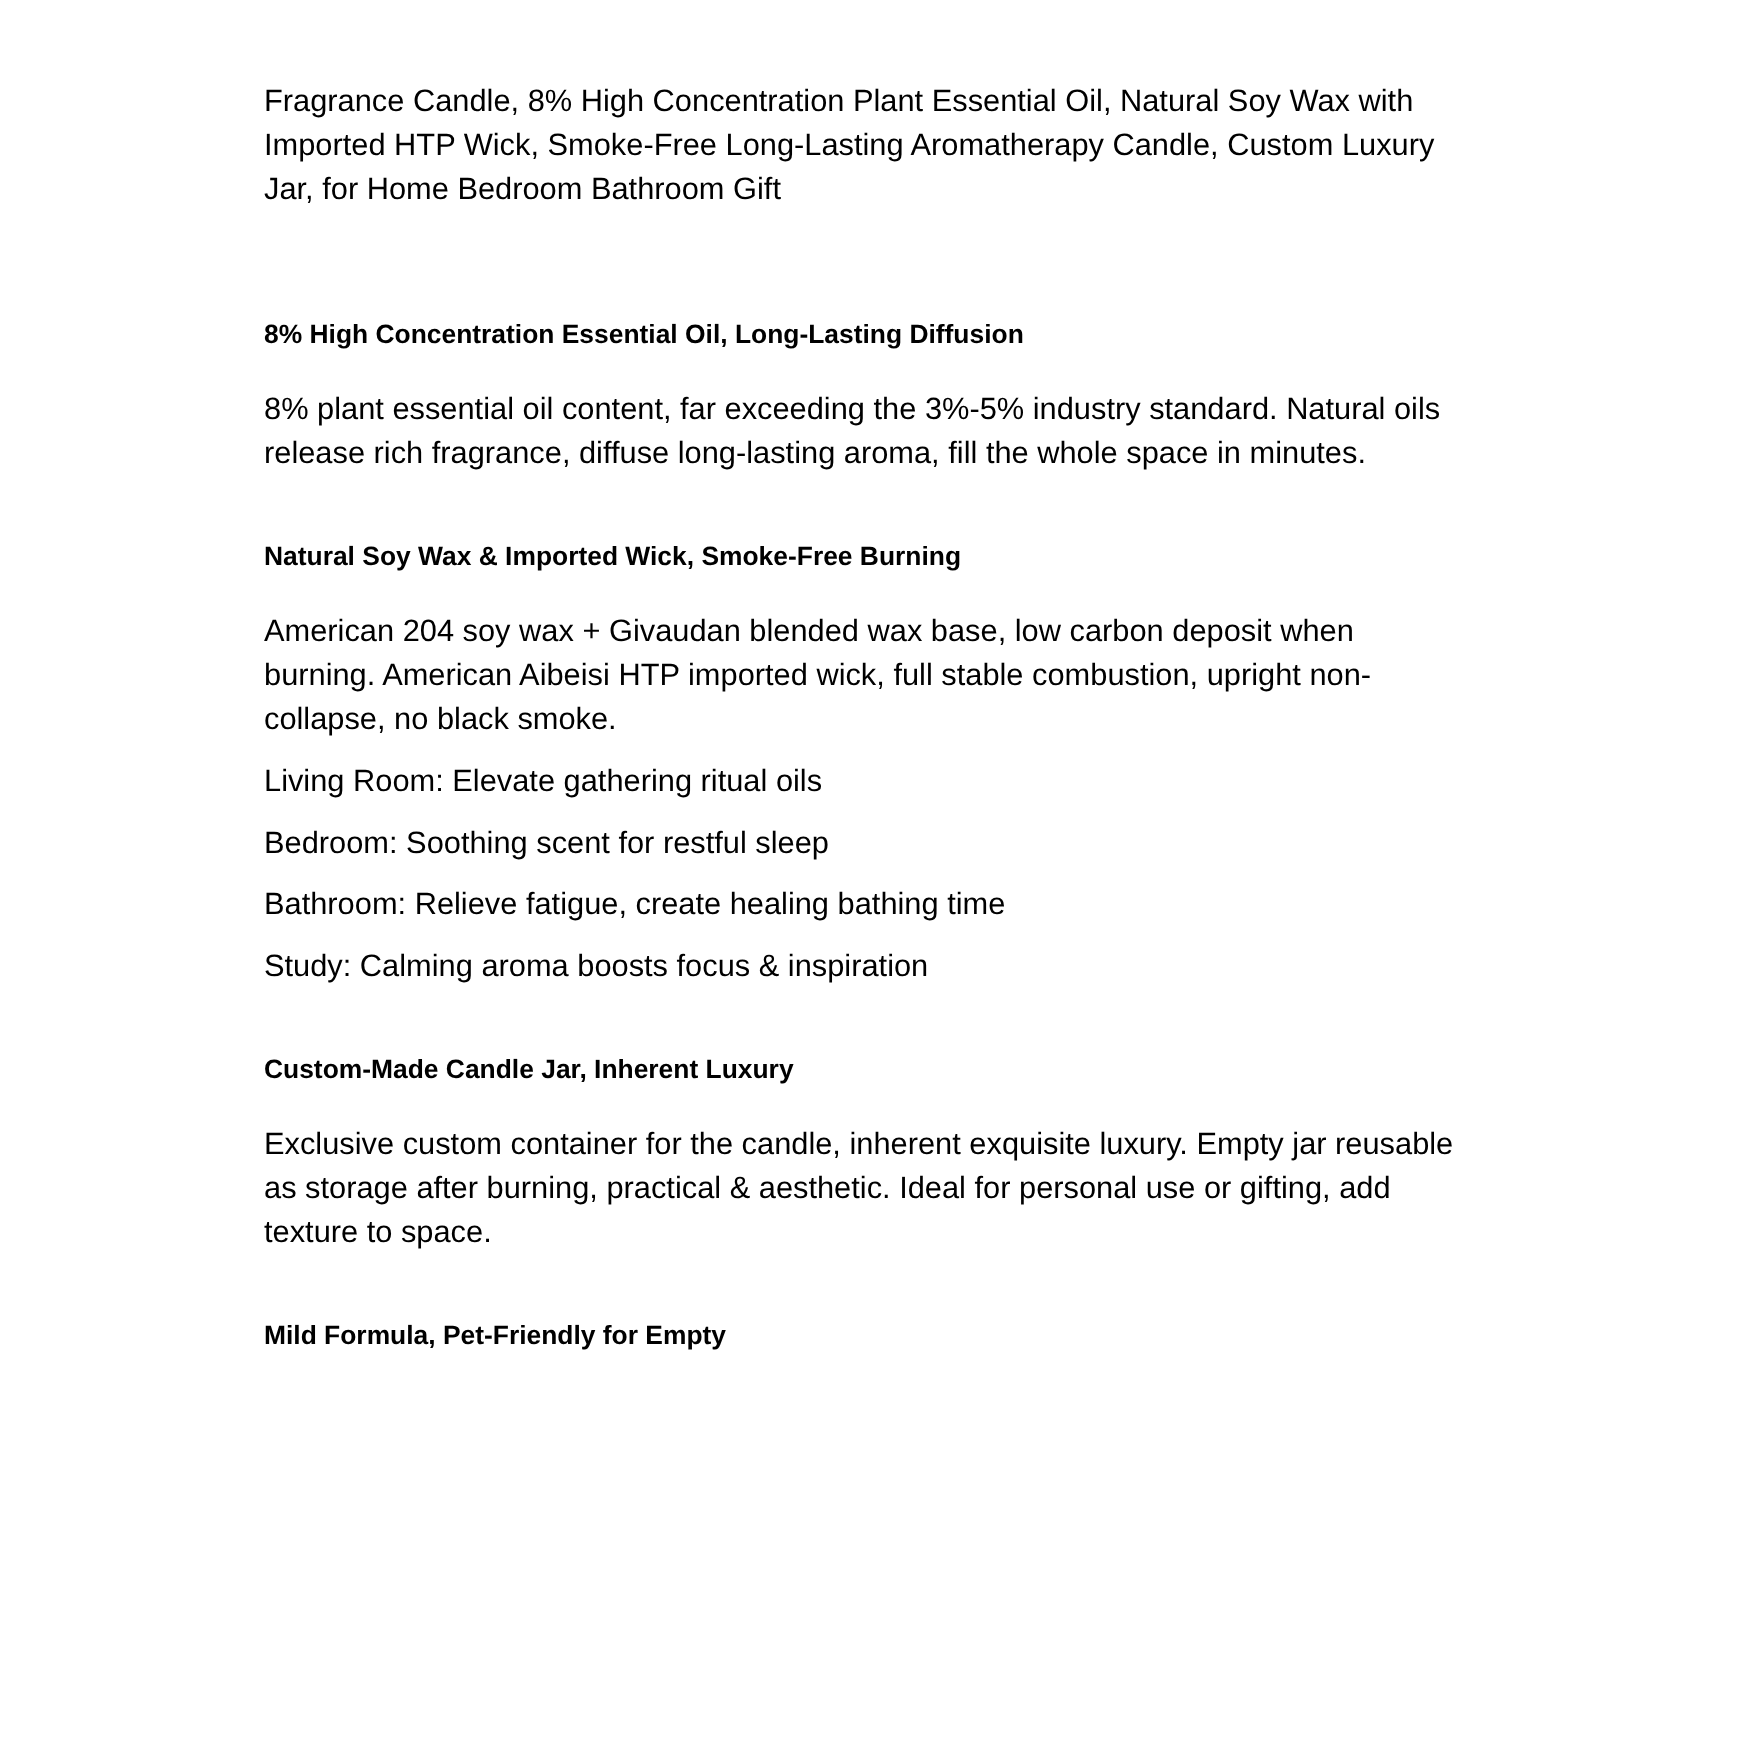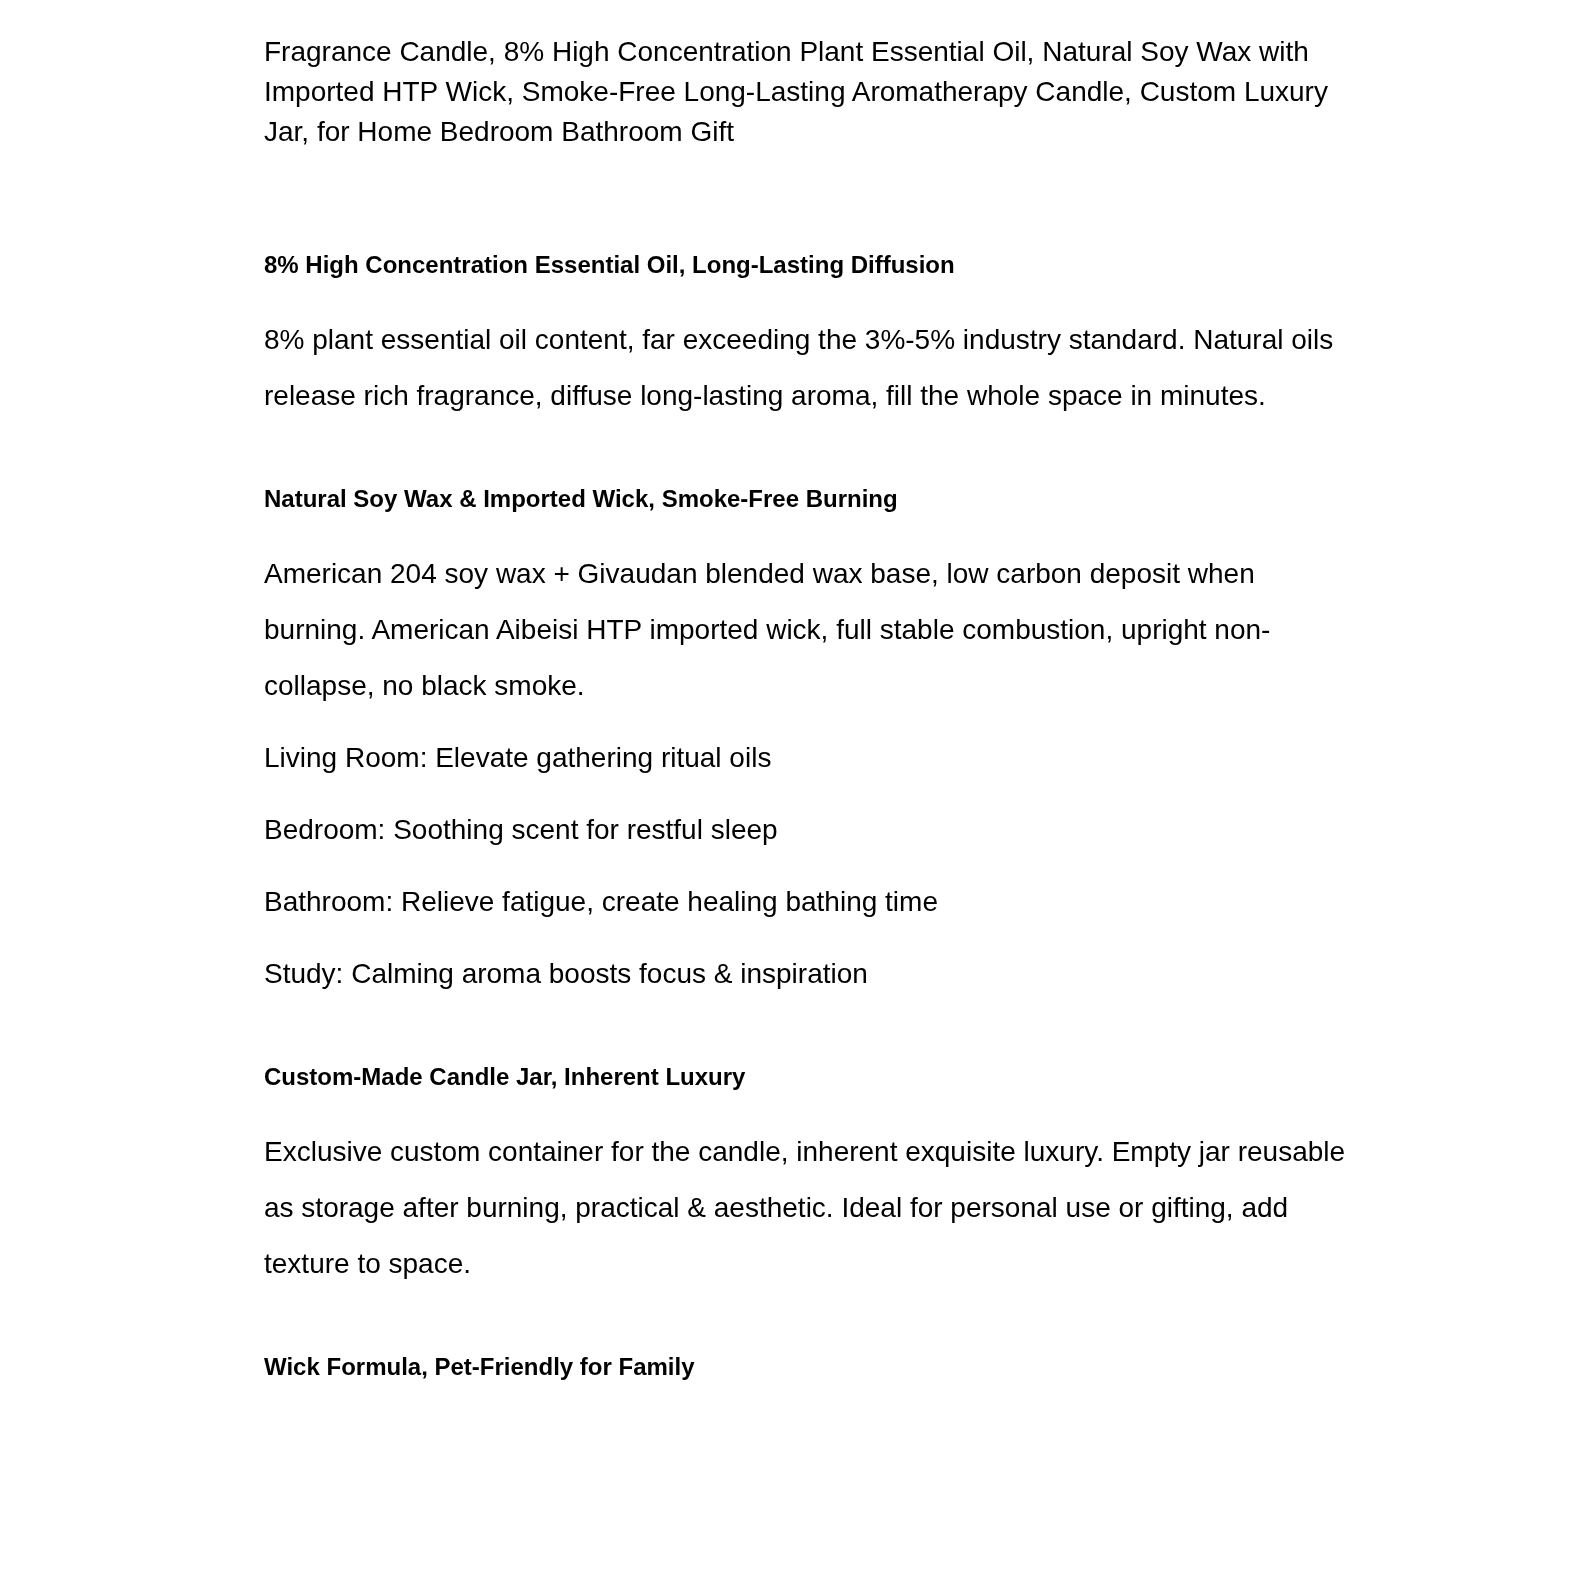--- a/index.html
+++ b/index.html
@@ -9,39 +9,38 @@
   }
   body {
     width: 1587px;
     height: 1587px;
     color: #000000;
     font-family: "Liberation Sans", sans-serif;
     overflow: hidden;
   }
   .page {
     box-sizing: content-box;
-    padding: 32px 0 0 240px;
+    padding: 72px 0 0 240px;
     width: 1095px;
-    margin-left: 24px;
   }
   .intro {
     font-size: 28px;
     line-height: 40px;
     font-weight: 400;
     margin: 0 0 86px 0;
   }
   h2.section-heading {
     font-size: 24px;
     line-height: 54px;
     font-weight: 700;
     margin: 48px 0 20px 0;
   }
   p.body-text {
     font-size: 28px;
-    line-height: 56px;
+    line-height: 40px;
     font-weight: 400;
     margin: 0 0 16px 0;
   }
   section {
     margin: 0;
     padding: 0;
   }
 </style>
 </head>
 <body>
@@ -66,16 +65,16 @@
     <p class="body-text">Bathroom: Relieve fatigue, create healing bathing time</p>
     <p class="body-text">Study: Calming aroma boosts focus &amp; inspiration</p>
   </section>
 
   <section>
     <h2 class="section-heading">Custom-Made Candle Jar, Inherent Luxury</h2>
     <p class="body-text">Exclusive custom container for the candle, inherent exquisite luxury. Empty jar reusable as storage after burning, practical &amp; aesthetic. Ideal for personal use or gifting, add texture to space.</p>
   </section>
 
   <section>
-    <h2 class="section-heading">Wick Formula, Pet-Friendly for Family</h2>
+    <h2 class="section-heading">Mild Formula, Pet-Friendly for Empty</h2>
   </section>
 
 </div>
 
 </body></html>

